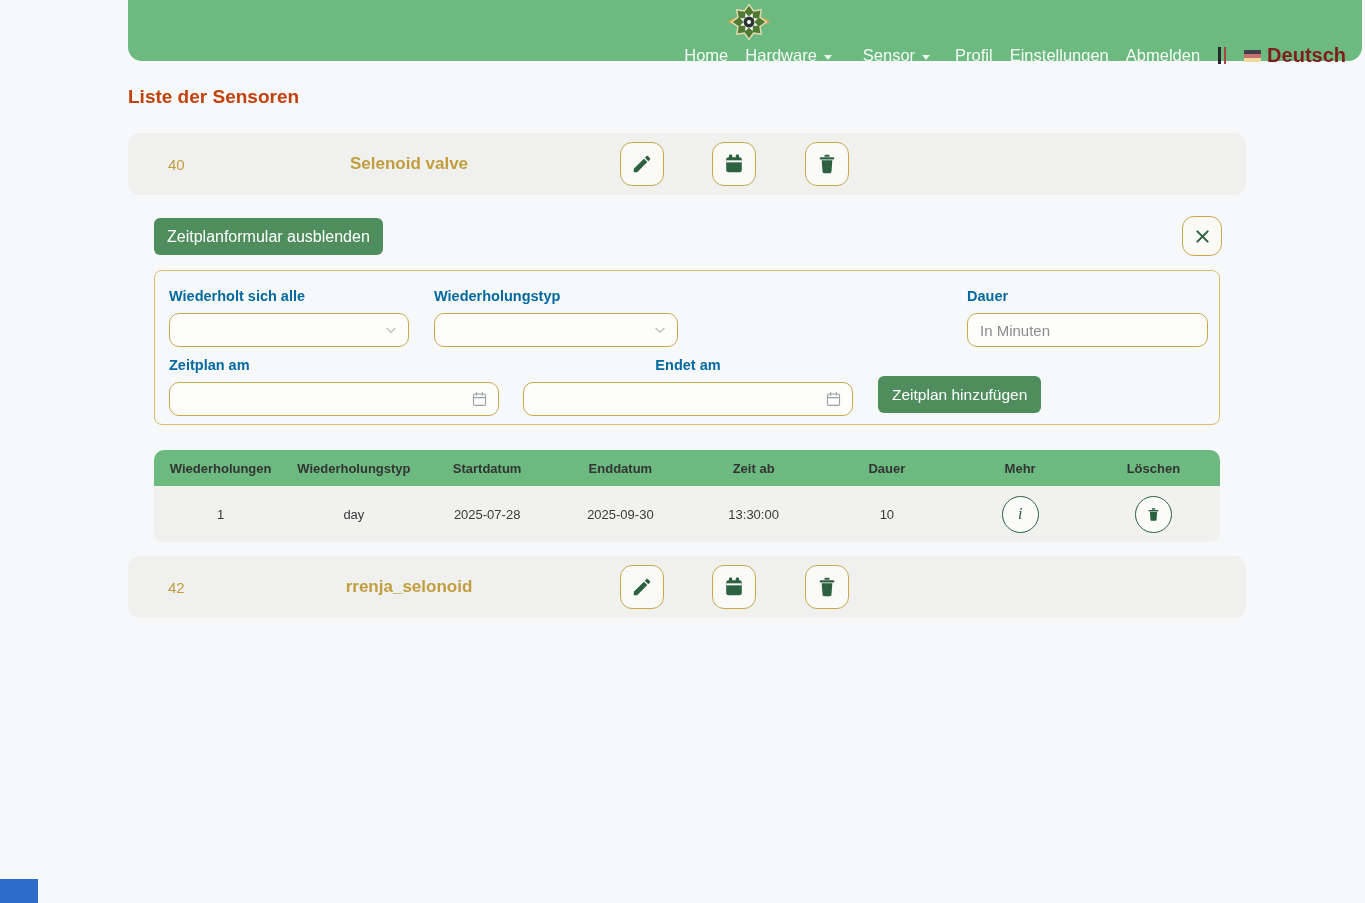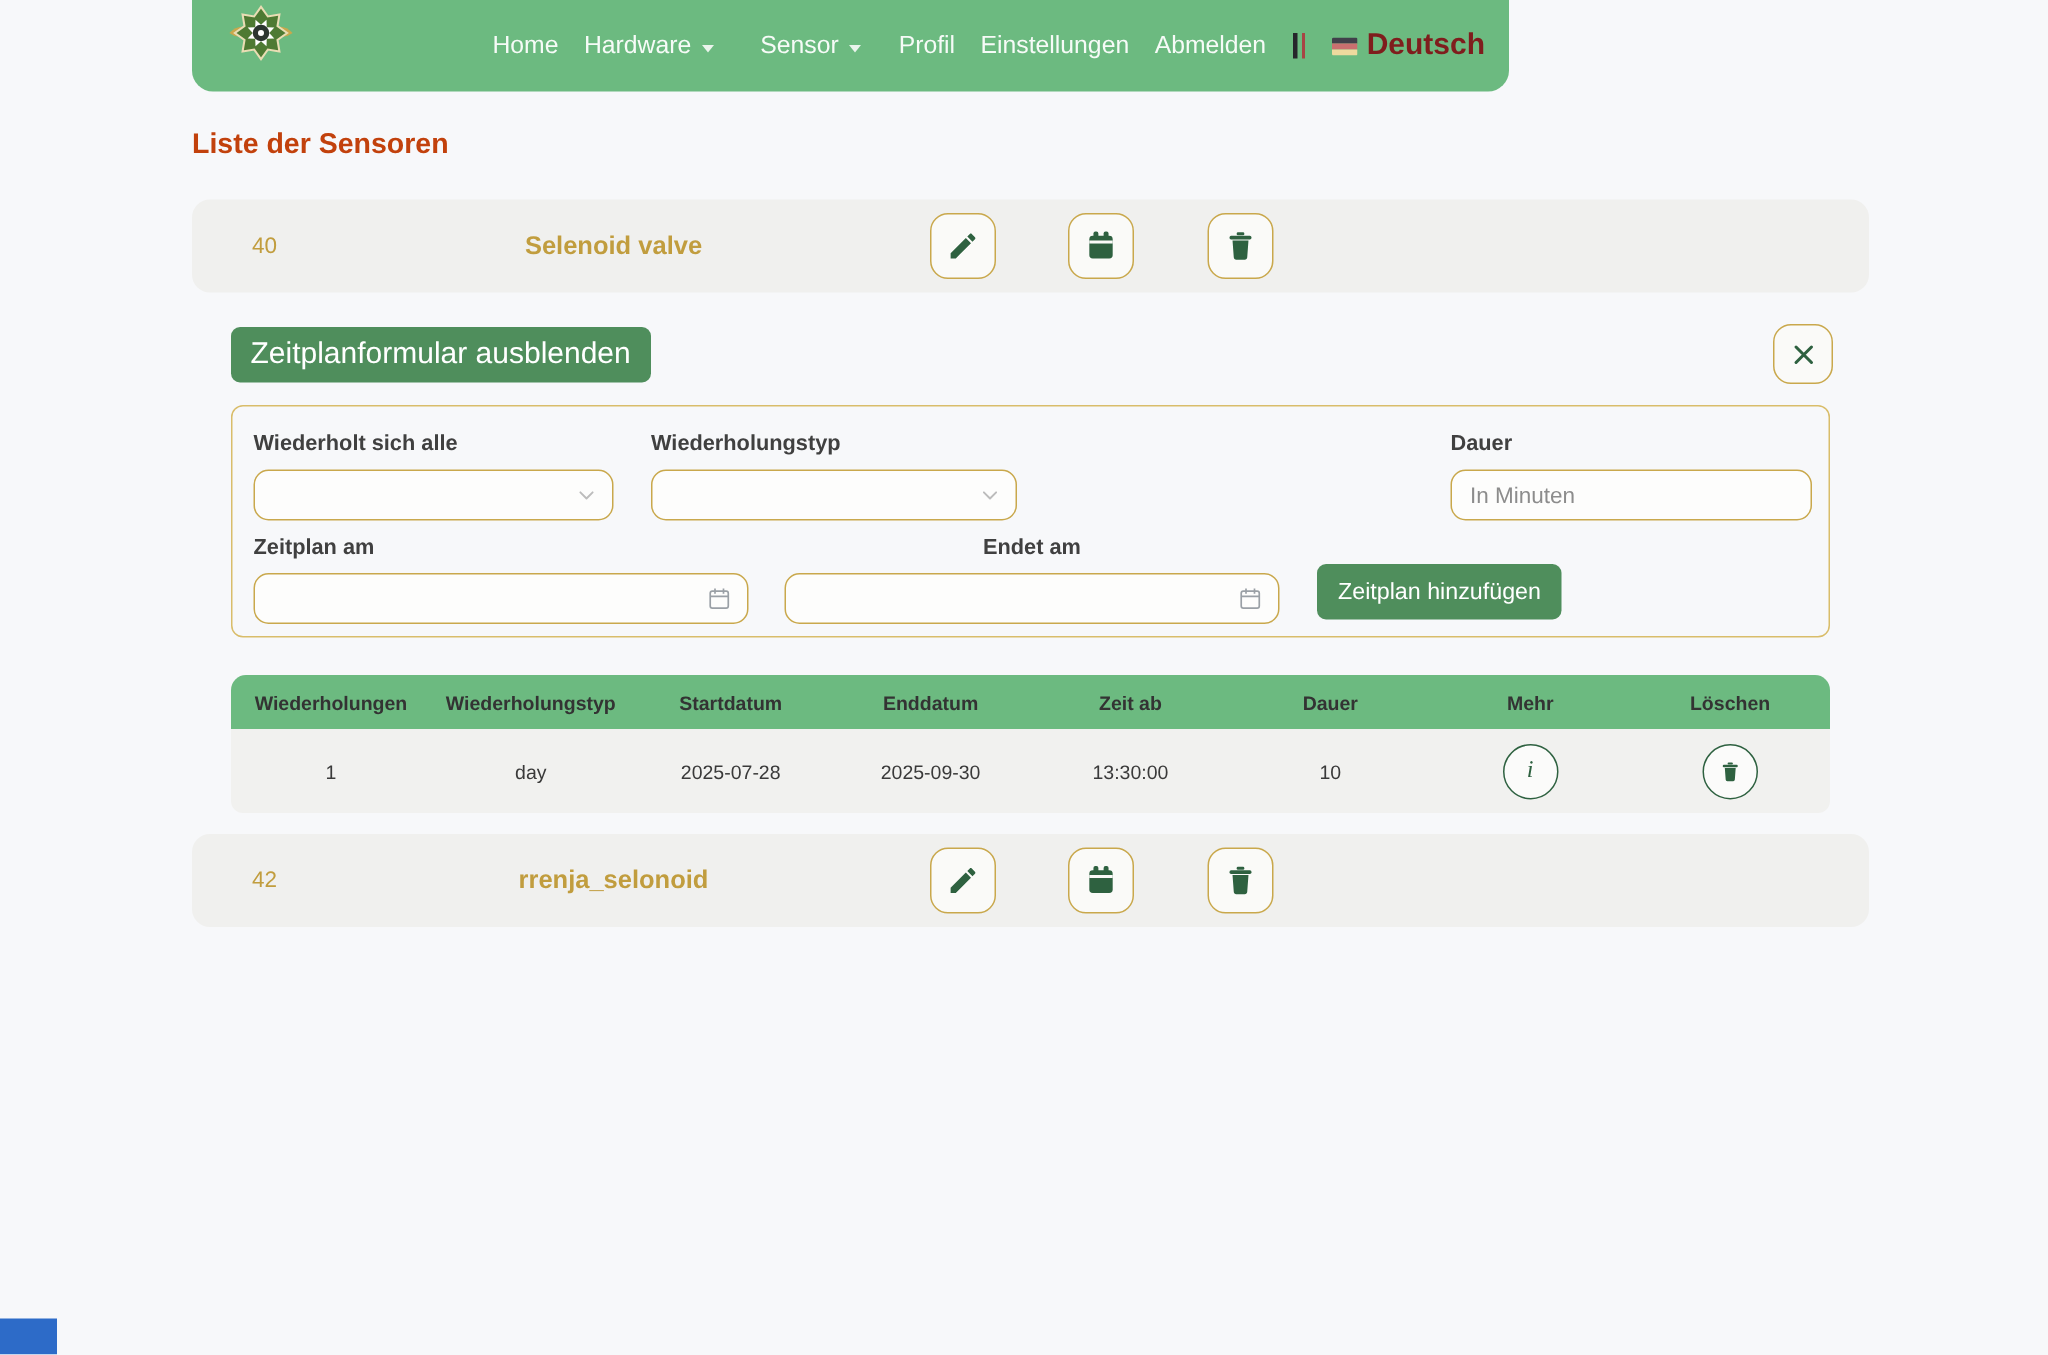--- a/index.html
+++ b/index.html
@@ -5,23 +5,23 @@
   * { box-sizing: border-box; }
   html,body { margin:0; padding:0; }
   body {
     width:1365px; height:903px; position:relative; overflow:hidden;
     background:#f7f8fa;
     font-family:"Liberation Sans", sans-serif;
   }
 
   
   .navbar {
-    position:absolute; left:128px; top:0; width:878px; height:61px;
+    position:absolute; left:128px; top:0; width:1234px; height:61px;
     background:#6cba80; border-radius:0 0 14px 14px;
-    display:flex; padding:0 16px;
+    display:flex; align-items:center; padding:0 16px;flex-direction:column;
   }
   .logo { width:44px; height:44px; margin-left:8px; cursor:pointer; }
   .nav-items { margin-left:auto; display:flex; align-items:center; gap:17px; }
   .nav-link {
     color:#f6fbf7; font-size:16.5px; text-decoration:none; cursor:pointer;
     display:flex; align-items:center; gap:7px; white-space:nowrap;
   }
   .nav-link.sensor { margin-left:14px; margin-right:8px; }
   .caret {
     width:0; height:0; border-left:4.5px solid transparent;
@@ -69,34 +69,34 @@
     cursor:pointer; padding:0;
   }
   .icon-btn.p1 { left:492px; }
   .icon-btn.p2 { left:584px; }
   .icon-btn.p3 { left:677px; }
 
   
   .toggle-btn {
     position:absolute; left:154px; top:218px; height:37px; padding:0 13px;
     background:#4f8e5c; color:#ffffff; border:none; border-radius:6px;
-    font-size:20px; font-family:inherit; cursor:pointer; white-space:nowrap;
+    font-size:16px; font-family:inherit; cursor:pointer; white-space:nowrap;
   }
   .close-btn {
     position:absolute; left:1182px; top:216px; width:40px; height:40px;
     border-radius:12px; border:1px solid #c9a84c; background:#fafaf8;
     display:flex; align-items:center; justify-content:center; cursor:pointer; padding:0;
   }
 
   .form-box {
     position:absolute; left:154px; top:270px; width:1066px; height:155px;
     border:1px solid #d9bd6a; border-radius:8px;
   }
   .f-col { position:absolute; }
-  .f-label { display:block; font-size:14.5px; font-weight:600; color:#404040; margin-bottom:9px; }
+  .f-label { display:block; font-size:14.5px; font-weight:600; color:#0369a1; margin-bottom:9px; }
   .field {
     height:34px; width:100%; border:1px solid #c9a84c; border-radius:10px;
     background:#fdfdfc; position:relative; display:flex; align-items:center;
   }
   input.field {
     padding:0 12px; font-size:15px; font-family:inherit; color:#333; outline:none;
   }
   input.field::placeholder { color:#8c8c8c; opacity:1; }
   .field .right-glyph { position:absolute; right:10px; top:50%; transform:translateY(-50%); display:flex; }
   .c1 { left:14px;  top:17px; width:240px; }

